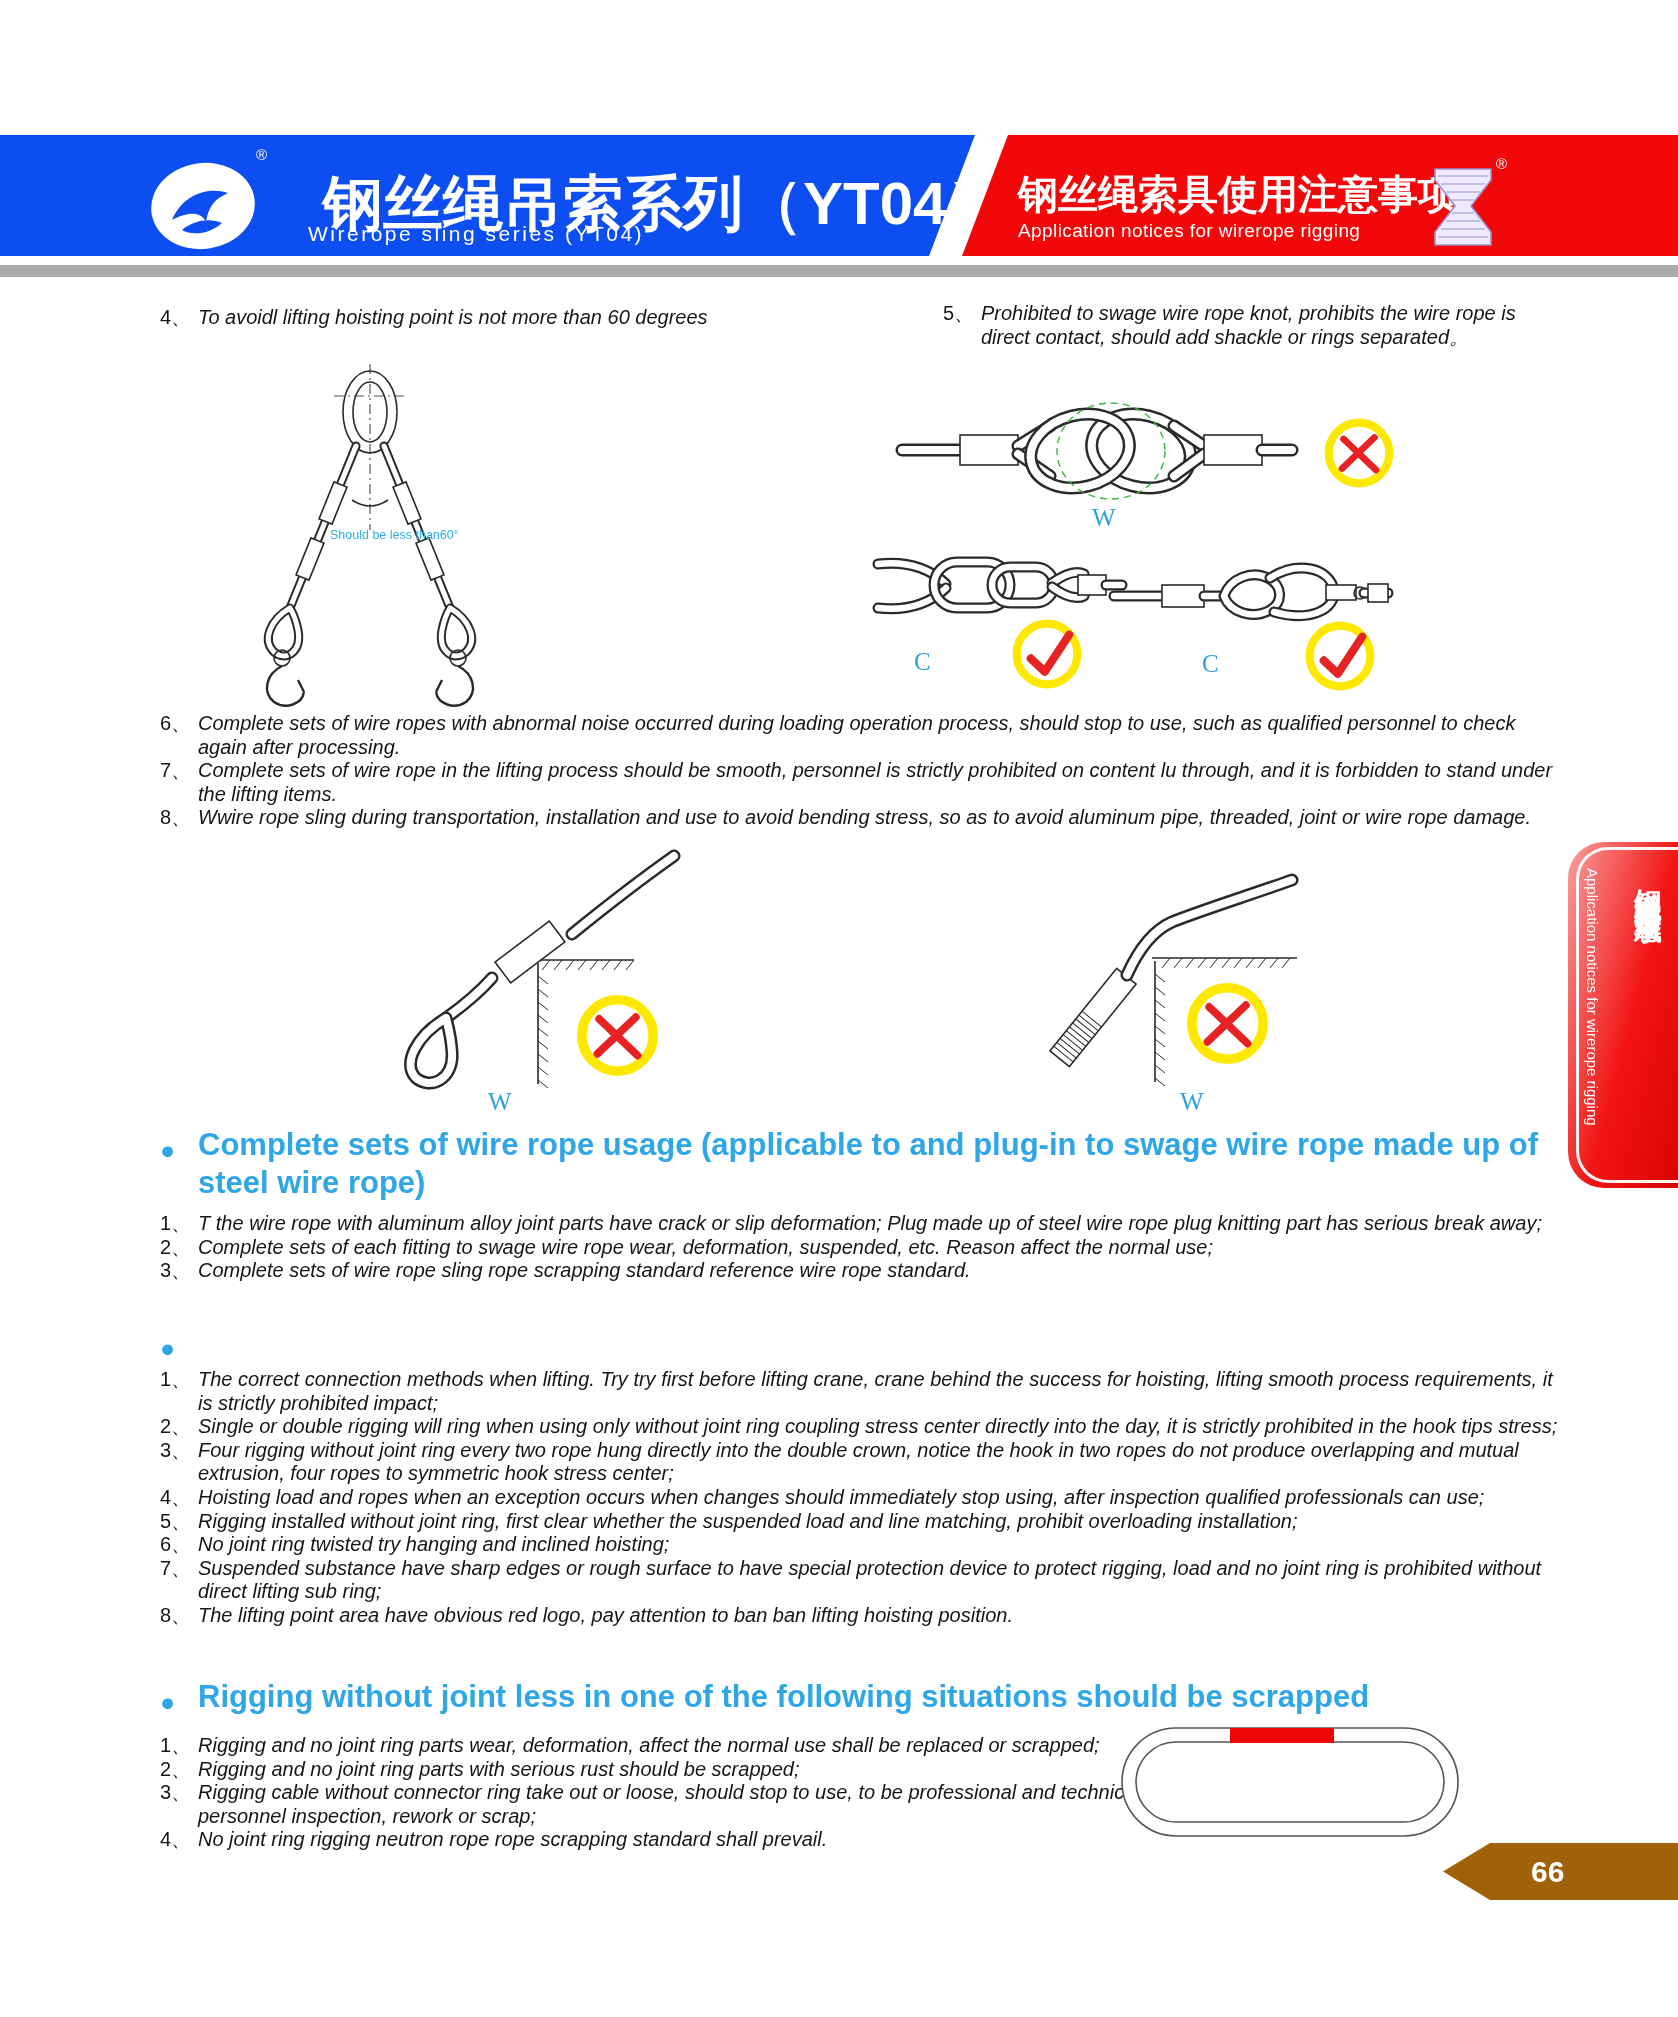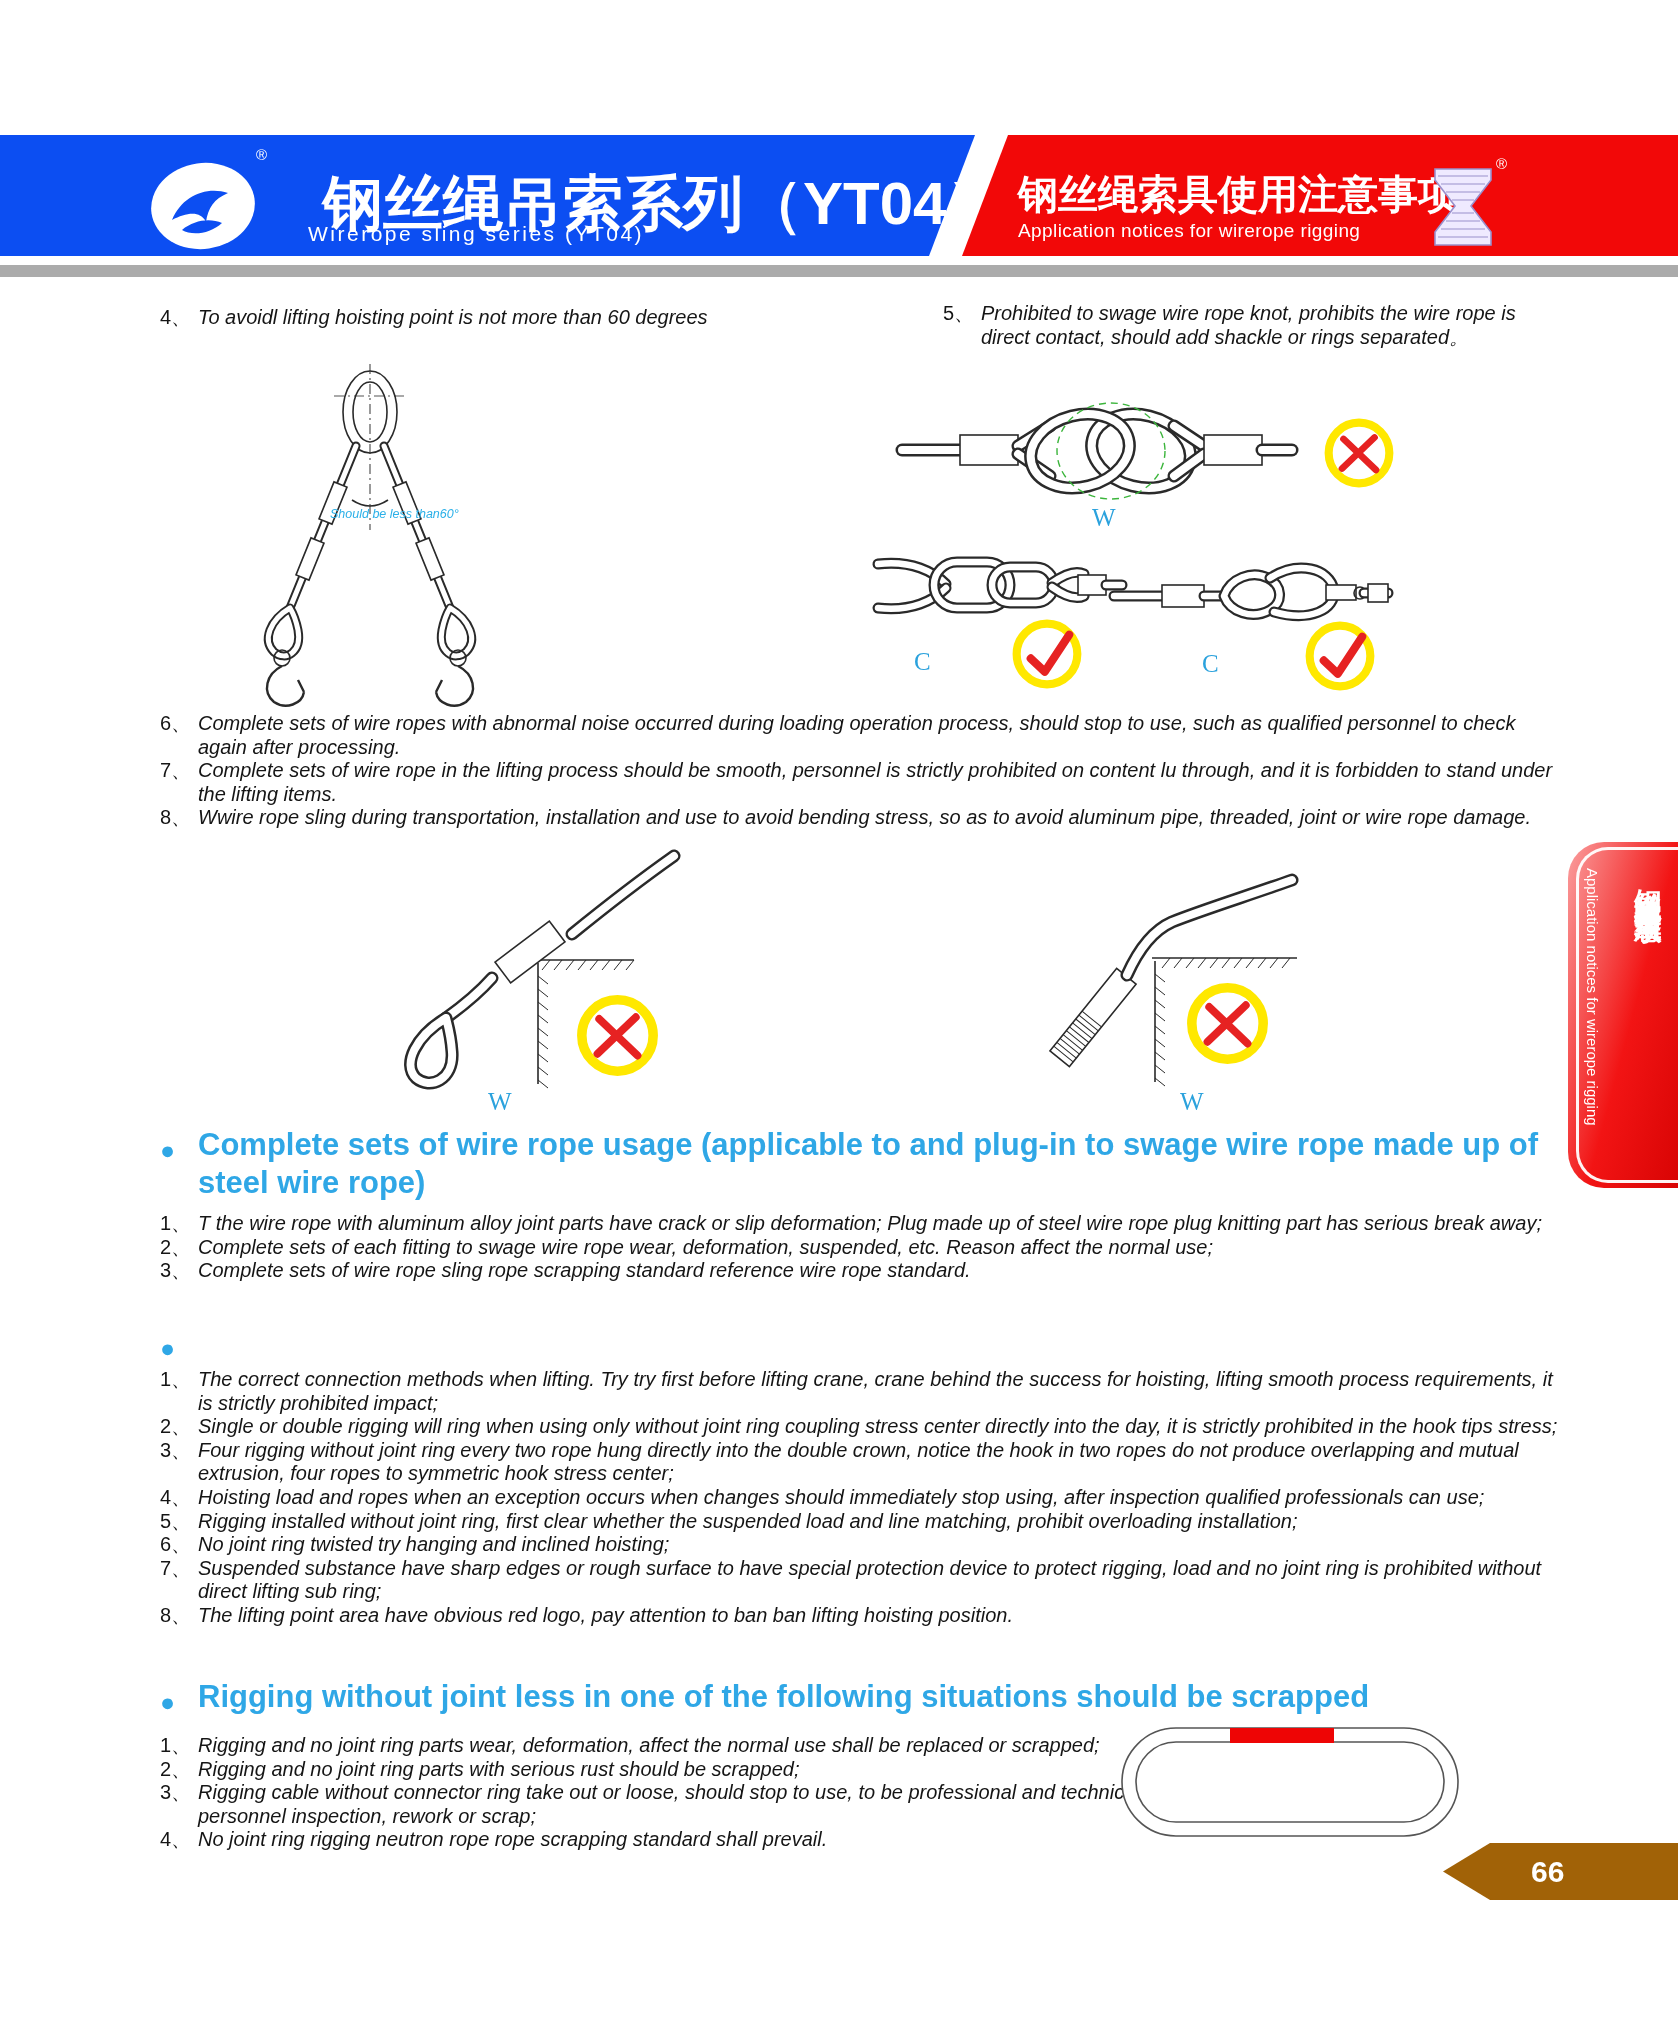--- a/index.html
+++ b/index.html
@@ -115,21 +115,21 @@
     <path class="thin" d="M100,138 Q118,150 136,138"></path>
     <path class="so" d="M38,246 C18,258 10,278 22,290 C34,300 50,290 46,268 C44,258 41,251 38,246"></path>
     <path class="si" d="M38,246 C18,258 10,278 22,290 C34,300 50,290 46,268 C44,258 41,251 38,246"></path>
     <circle cx="30" cy="296" r="8" class="thin"></circle>
     <path class="thin" style="stroke-width:2.4" d="M30,304 C14,312 10,330 22,340 C34,348 50,342 52,330 M52,330 L46,318"></path>
     <path class="so" d="M198,246 C218,258 226,278 214,290 C202,300 186,290 190,268 C192,258 195,251 198,246"></path>
     <path class="si" d="M198,246 C218,258 226,278 214,290 C202,300 186,290 190,268 C192,258 195,251 198,246"></path>
     <circle cx="206" cy="296" r="8" class="thin"></circle>
     <path class="thin" style="stroke-width:2.4" d="M206,304 C222,312 226,330 214,340 C202,348 186,342 184,330 M184,330 L190,318"></path>
   </svg>
-  <div class="sling-note" style="left:330px;top:507px;font-style:italic;">Should be less than60°</div>
+  <div class="sling-note" style="left:330px;top:528px;">Should be less than60°</div>
 
   <svg class="abs" style="left:898px;top:400px;" width="398" height="104">
     <path class="ro" d="M4,50 H62"></path>
       <path class="ri" d="M4,50 H62"></path>
     <rect class="ferr" x="62" y="35" width="58" height="30"></rect>
     <path class="ro" d="M120,46 L152,26"></path>
       <path class="ri" d="M120,46 L152,26"></path>
     <path class="ro" d="M120,54 L152,76"></path>
       <path class="ri" d="M120,54 L152,76"></path>
     <ellipse class="ro" cx="243" cy="51" rx="50" ry="36" transform="rotate(14 243 51)"></ellipse>

